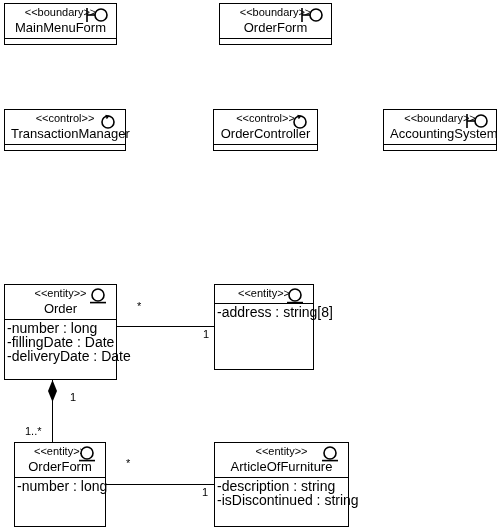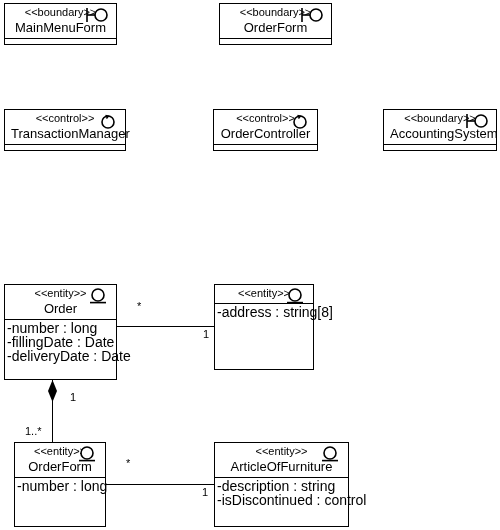--- a/index.html
+++ b/index.html
@@ -238,21 +238,21 @@
       <span class="class-name">ArticleOfFurniture</span>
       <span class="icon">
         <svg viewBox="0 0 26 16" width="26" height="16">
           <circle cx="13" cy="7" r="6" fill="#fff" stroke="#000" stroke-width="1.6"></circle>
           <line x1="5" y1="14.6" x2="21" y2="14.6" stroke="#000" stroke-width="1.6"></line>
         </svg>
       </span>
     </div>
     <div class="compartment attrs">
       <span class="attr-line">-description : string</span>
-      <span class="attr-line">-isDiscontinued : control</span>
+      <span class="attr-line">-isDiscontinued : string</span>
     </div>
   </div>
 
   <div class="line-h" style="left:117px; top:326px; width:97px;"></div>
   <div class="mult" style="left:137px; top:300px;">*</div>
   <div class="mult" style="left:203px; top:328px;">1</div>
 
   <div class="line-v" style="left:52px; top:380px; height:62px;"></div>
   <div class="diamond" style="left:48px; top:380px;">
       <i></i>

